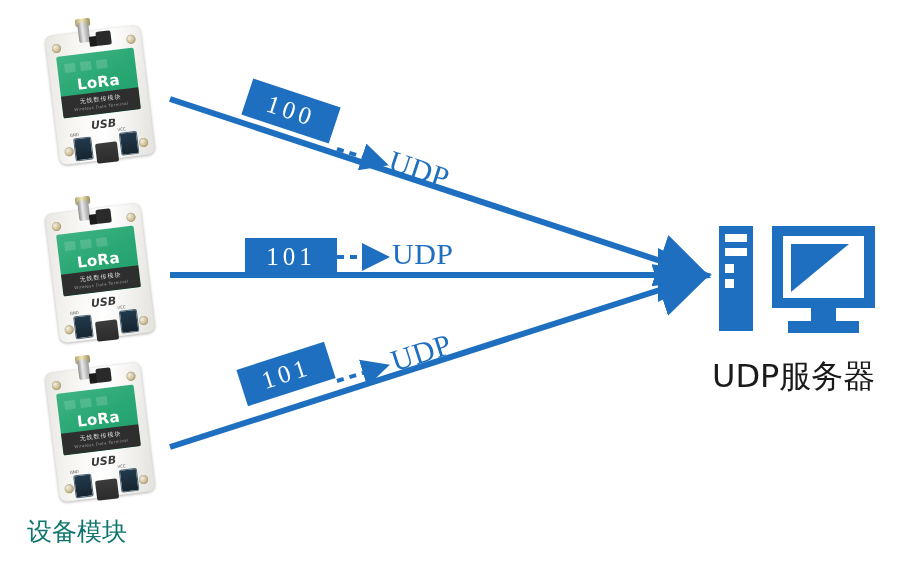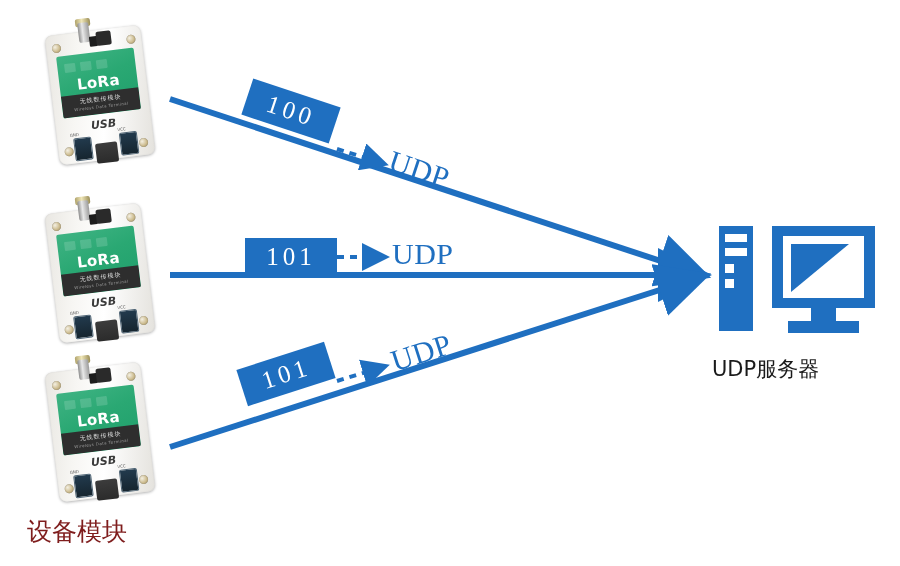--- a/index.html
+++ b/index.html
@@ -171,27 +171,27 @@
     position: absolute;
     color: #555;
     font-size: 4px;
     font-family: "DejaVu Sans", sans-serif;
   }
 
   
   .server-label {
     position: absolute;
     color: #1a1a1a;
-    font-size: 21px;
+    font-size: 32px;
     font-family: "DejaVu Sans", sans-serif;
     white-space: nowrap;
   }
   .device-label {
     position: absolute;
-    color: #7f1d1d;
+    color: #0f766e;
     font-size: 25px;
     font-family: "DejaVu Sans", sans-serif;
     white-space: nowrap;
   }
 
   
   .packet {
     position: absolute;
     color: #ffffff;
     font-family: "Liberation Serif", "DejaVu Serif", serif;

